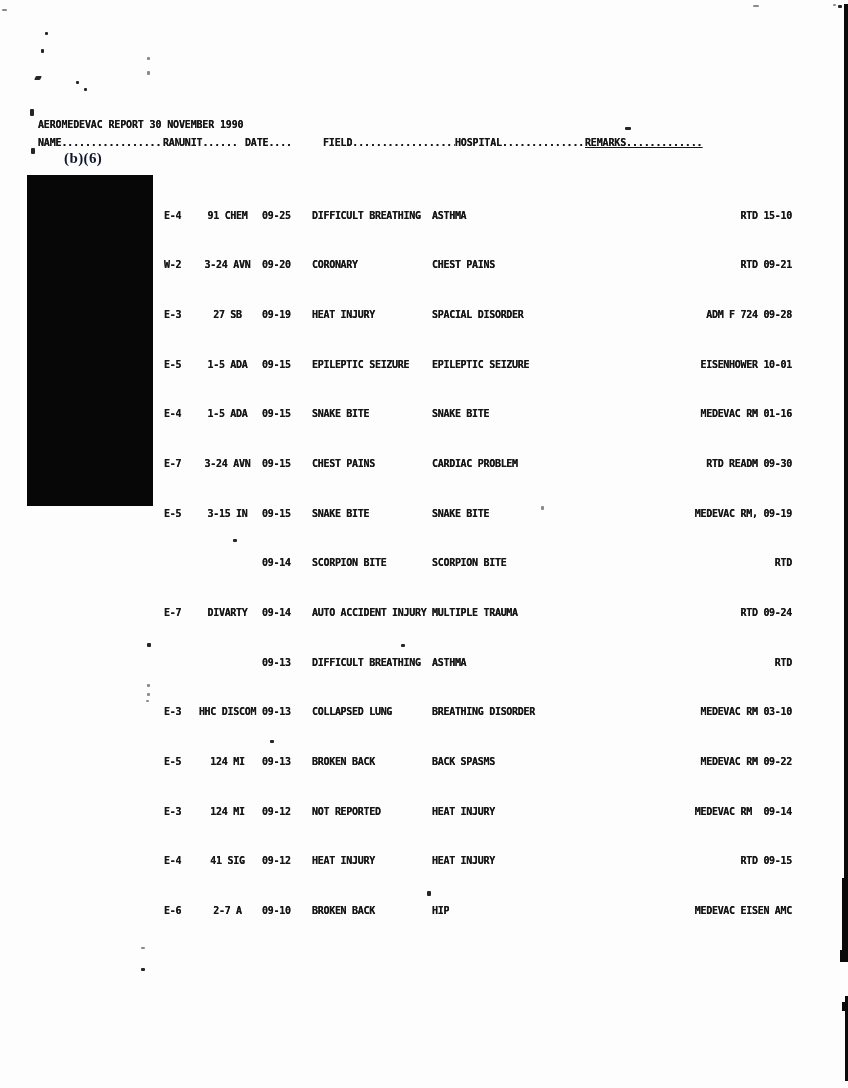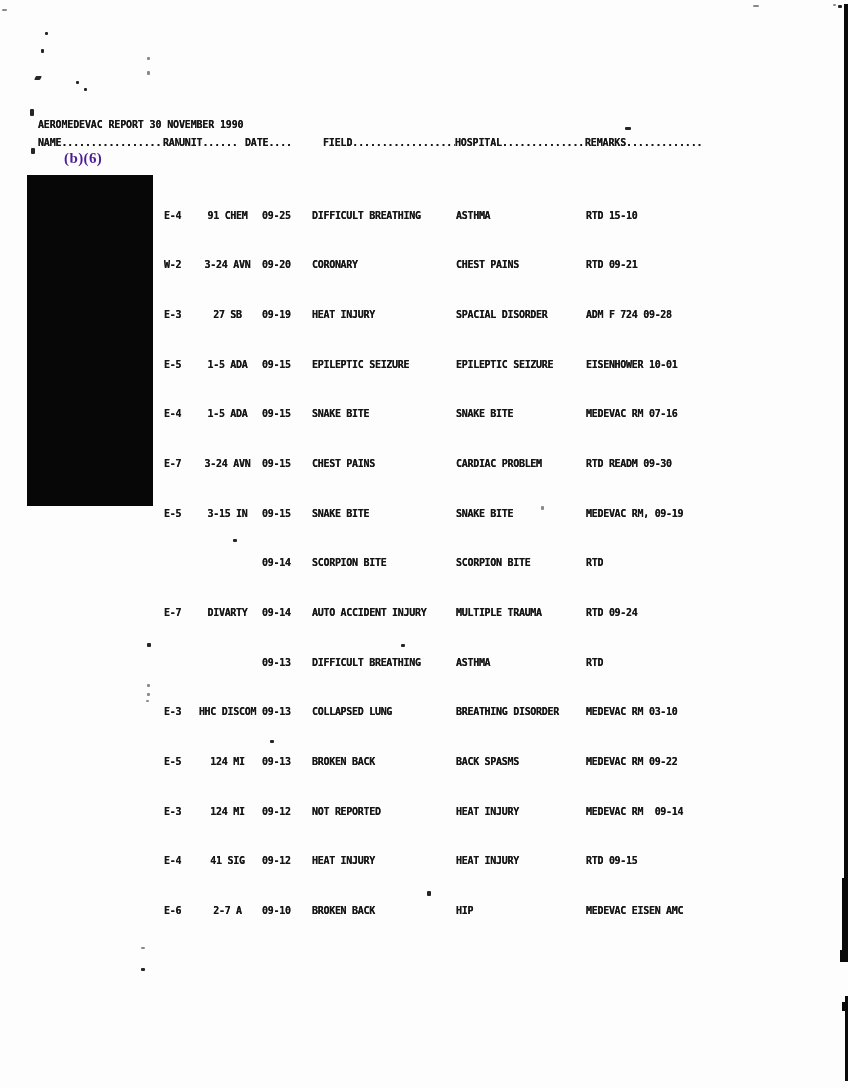--- a/index.html
+++ b/index.html
@@ -21,41 +21,41 @@
   }
   .title{position:absolute;left:38px;top:119px;}
   .col-headers{position:absolute;left:38px;top:137px;display:flex;}
   .col-headers .hc{flex:0 0 auto;overflow:hidden;white-space:pre;}
   .hc.h-name{width:125px;}
   .hc.h-rank{width:16px;}
   .hc.h-unit{width:66px;}
   .hc.h-date{width:78px;}
   .hc.h-field{width:132px;}
   .hc.h-hospital{width:130px;}
-  .hc.h-remarks{width:225px;}
+  .hc.h-remarks{width:225px;text-decoration:underline;}
   .redaction-label{
     position:absolute;left:64px;top:150px;
     font-family:"Liberation Serif",serif;
     font-size:15px;font-weight:600;letter-spacing:0.4px;
-    color:#4c1d95;
+    color:#0f172a;
   }
   .redaction-box{
     position:absolute;left:27px;top:175px;width:126px;height:331px;
     background:#070707;
   }
   .rows{position:absolute;left:38px;top:185px;letter-spacing:-0.3px;}
   .row{display:flex;height:16.67px;align-items:center;}
   .row .c{flex:0 0 auto;overflow:visible;white-space:pre;}
   .c.name{width:126px;}
   .c.rank{width:29px;}
   .c.unit{width:69px;text-align:center;}
   .c.date{width:50px;}
-  .c.field{width:144px;}
+  .c.field{width:120px;}
   .c.hospital{width:130px;}
-  .c.remarks{width:230px;}
+  .c.remarks{width:230px;text-align:right;}
   .speck{position:absolute;background:#262626;border-radius:1px;}
   .speck.faint{background:#8a8a8a;}
   .edge{position:absolute;background:#0a0a0a;}
 </style>
 </head>
 <body>
 
 <div class="page">
 
   <div class="typed title">AEROMEDEVAC REPORT 30 NOVEMBER 1990</div>
@@ -115,21 +115,21 @@
       <span class="c remarks">EISENHOWER 10-01</span>
     </div>
   
     <div class="row">
       <span class="c name"></span>
       <span class="c rank">E-4</span>
       <span class="c unit">1-5 ADA</span>
       <span class="c date">09-15</span>
       <span class="c field">SNAKE BITE</span>
       <span class="c hospital">SNAKE BITE</span>
-      <span class="c remarks">MEDEVAC RM 07-16</span>
+      <span class="c remarks">MEDEVAC RM 01-16</span>
     </div>
   
     <div class="row">
       <span class="c name"></span>
       <span class="c rank">E-7</span>
       <span class="c unit">3-24 AVN</span>
       <span class="c date">09-15</span>
       <span class="c field">CHEST PAINS</span>
       <span class="c hospital">CARDIAC PROBLEM</span>
       <span class="c remarks">RTD READM 09-30</span>

